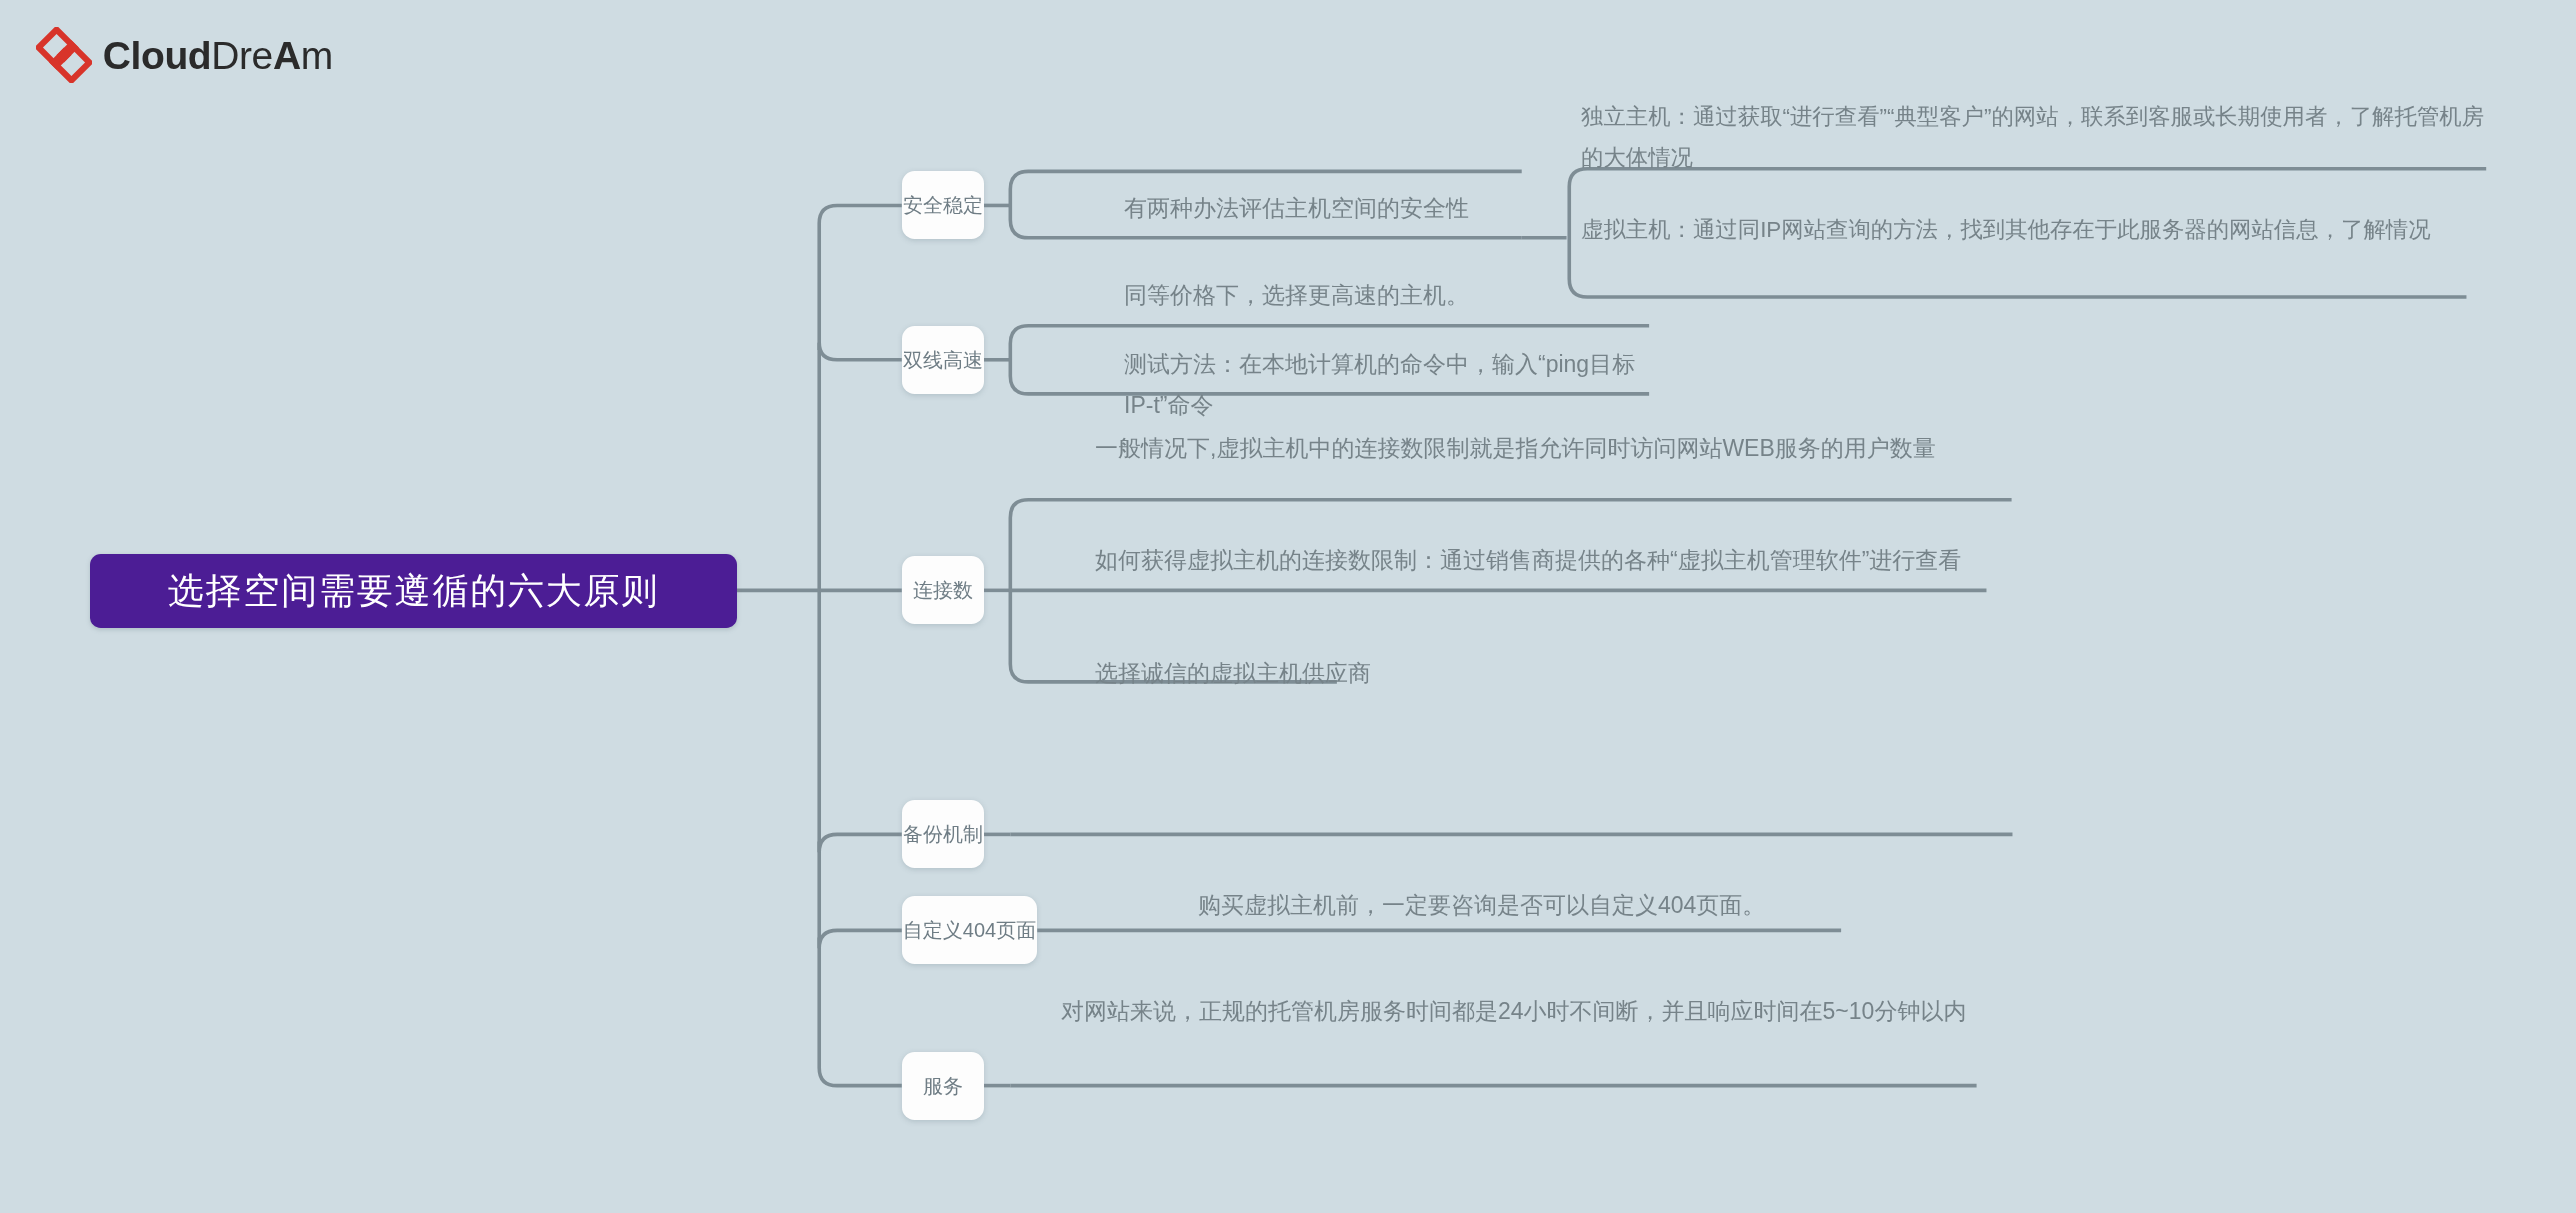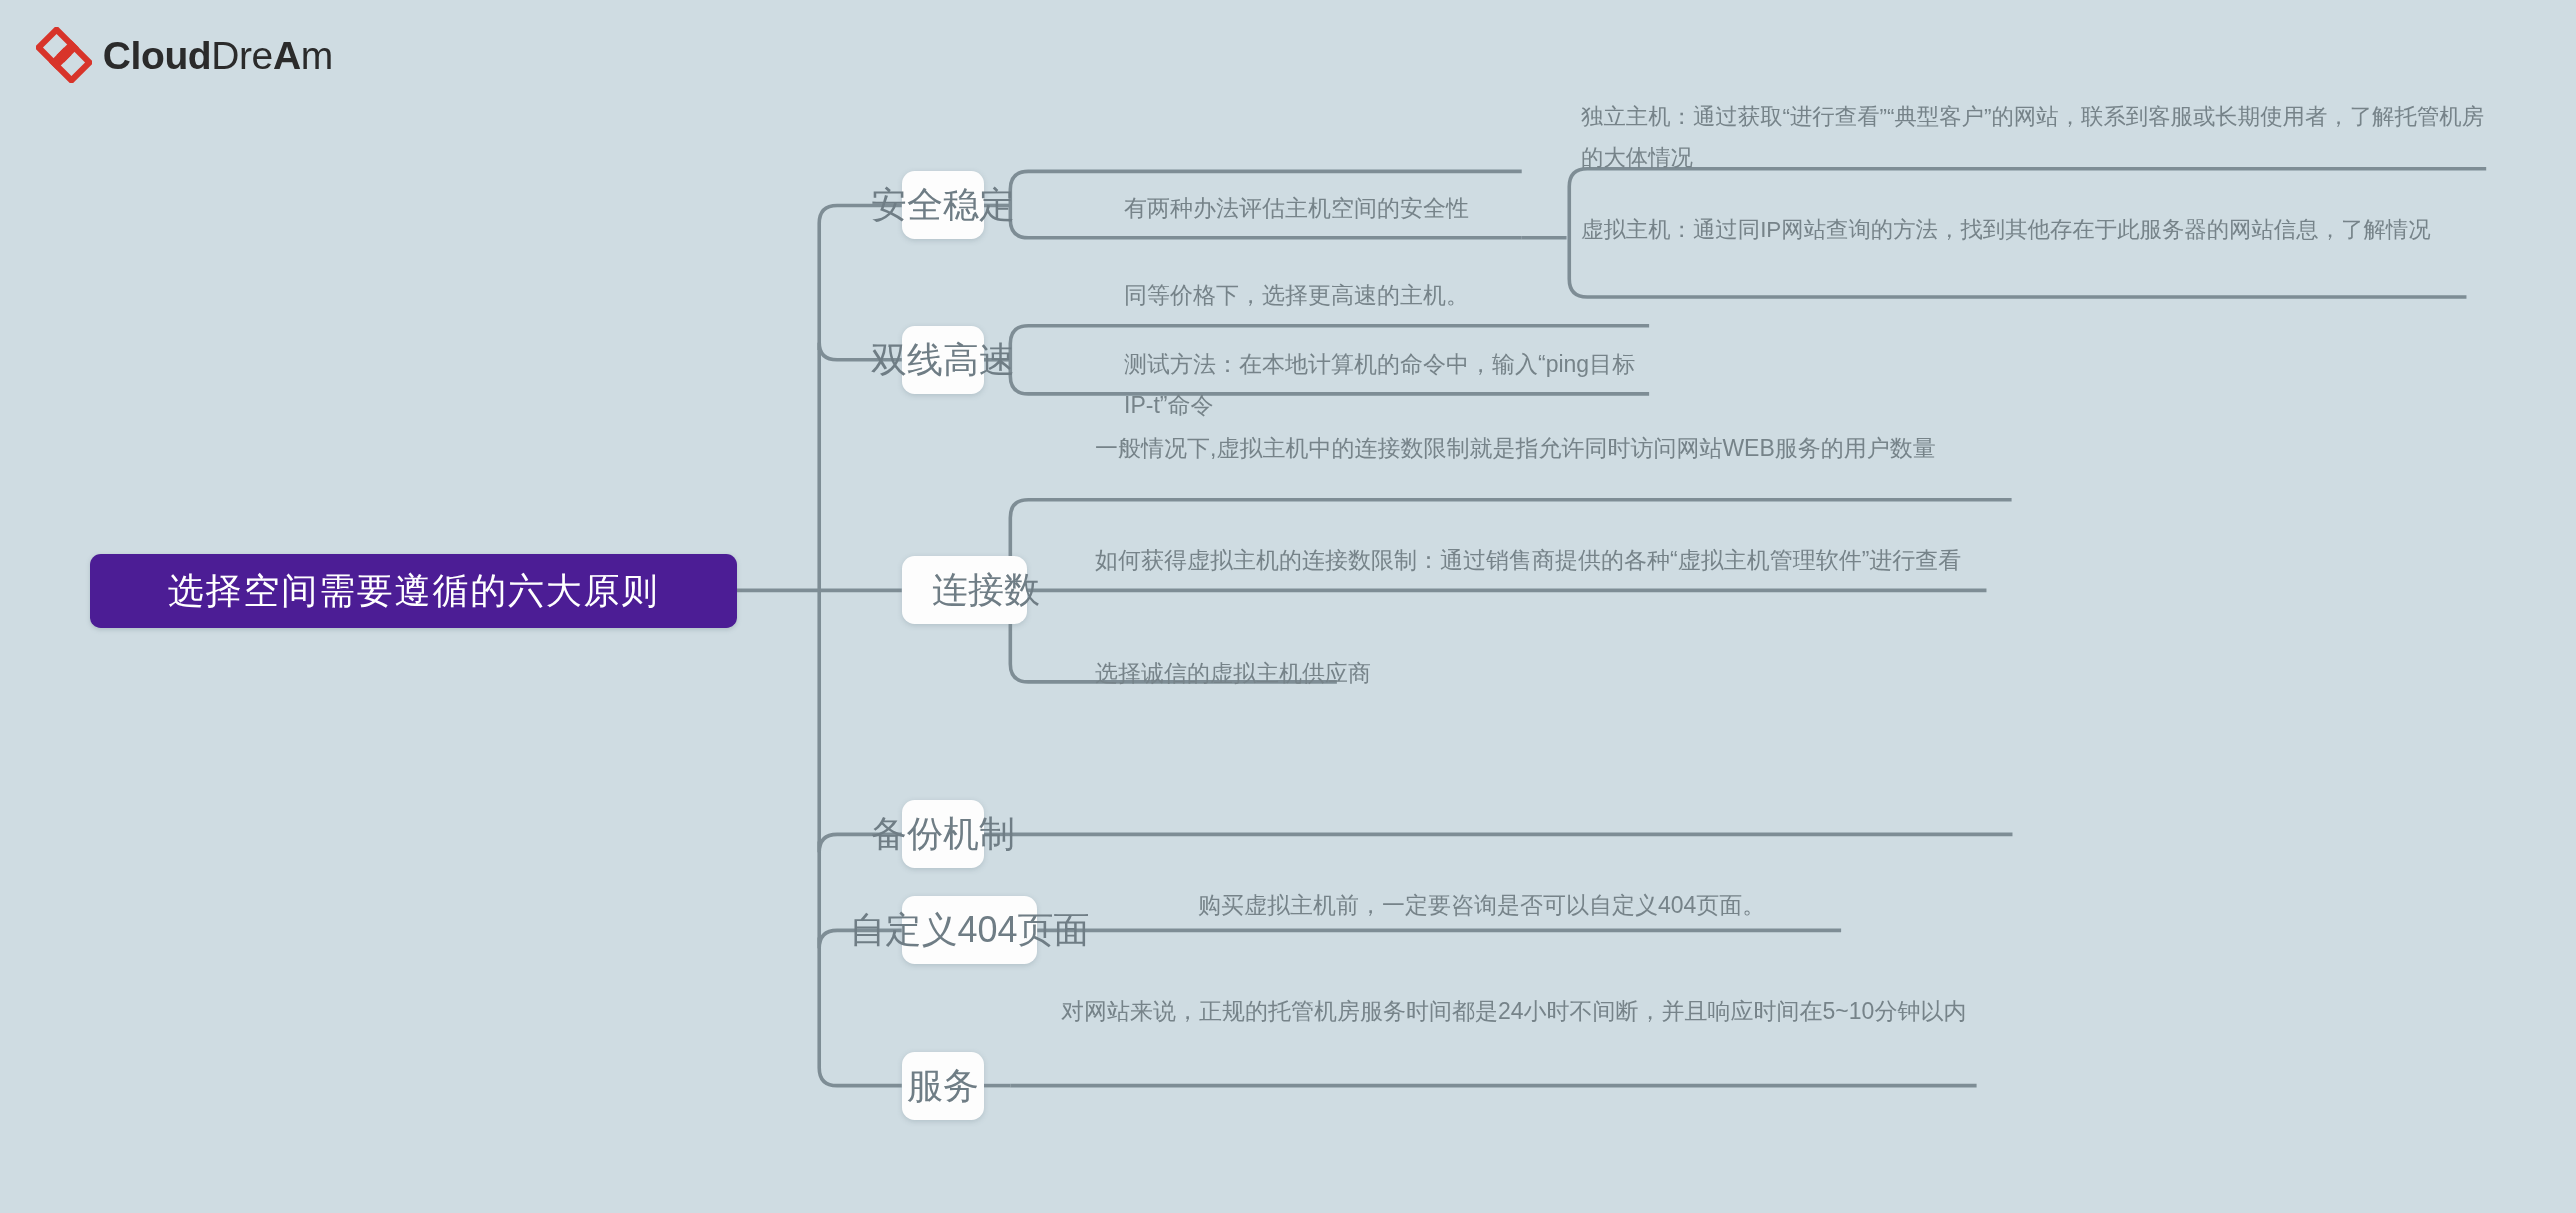--- a/index.html
+++ b/index.html
@@ -32,21 +32,21 @@
     box-shadow:0 1.8px 4.5px rgba(120,140,150,.35);
   }
   #root span{color:#ffffff;font-size:36px;letter-spacing:1.8px;}
 
   
   .l2{
     position:absolute;background:#fdfdfd;border-radius:12.6px;
     display:flex;align-items:center;justify-content:center;
     box-shadow:0 1.8px 5.4px rgba(120,140,150,.30);
   }
-  .l2 span{color:#6f7d85;font-size:36px;white-space:nowrap;}
+  .l2 span{color:#6f7d85;font-size:20px;white-space:nowrap;}
 
   
   .tnode{position:absolute;color:#768389;font-size:23px;line-height:41px;}
   .tnode.t4{font-size:22.4px;}
   .tnode .tx{display:block;}
 </style>
 </head>
 <body>
 
 <div id="stage">
@@ -113,21 +113,21 @@
   <div id="root">
     <span>选择空间需要遵循的六大原则</span>
   </div>
 
   <div class="l2" style="left:902px;top:171px;width:82px;height:68px;">
     <span>安全稳定</span>
   </div>
   <div class="l2" style="left:902px;top:326px;width:82px;height:68px;">
     <span>双线高速</span>
   </div>
-  <div class="l2" style="left:902px;top:556px;width:82px;height:68px;padding-left:43px;">
+  <div class="l2" style="left:902px;top:556px;width:82px;height:68px;">
     <span>连接数</span>
   </div>
   <div class="l2" style="left:902px;top:800px;width:82px;height:68px;">
     <span>备份机制</span>
   </div>
   <div class="l2" style="left:902px;top:896px;width:135px;height:68px;">
     <span>自定义404页面</span>
   </div>
   <div class="l2" style="left:902px;top:1052px;width:82px;height:68px;">
     <span>服务</span>

